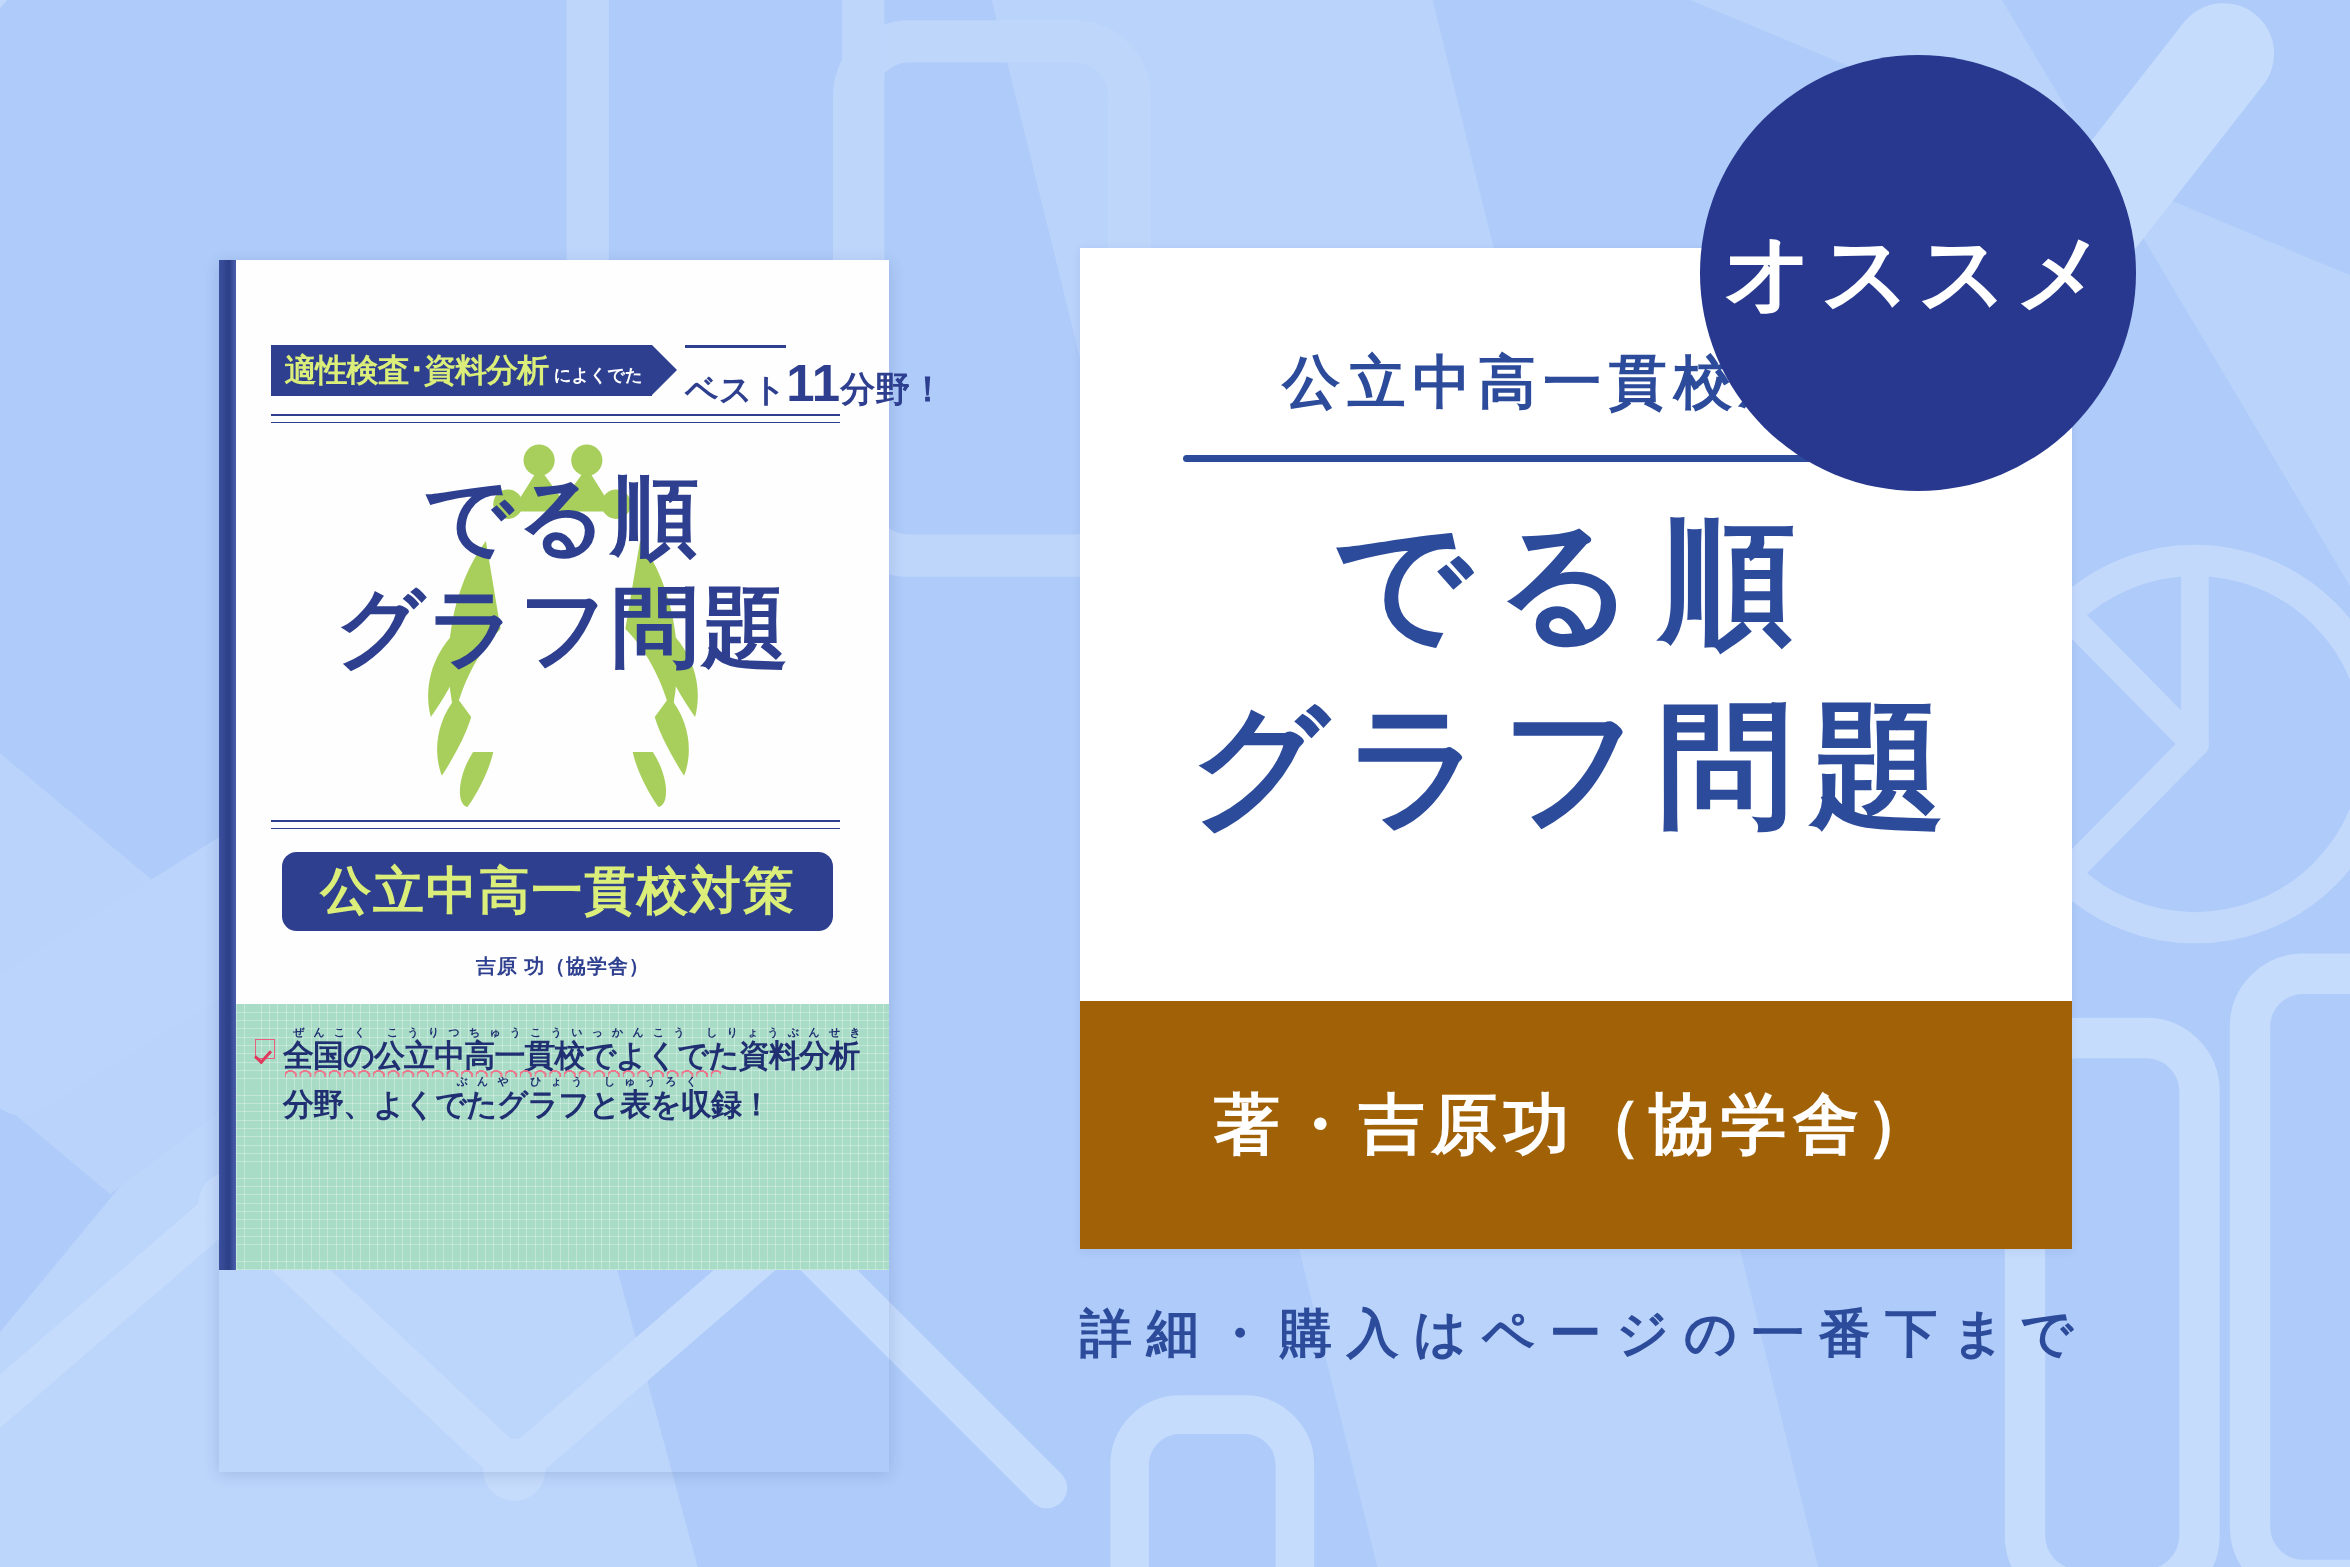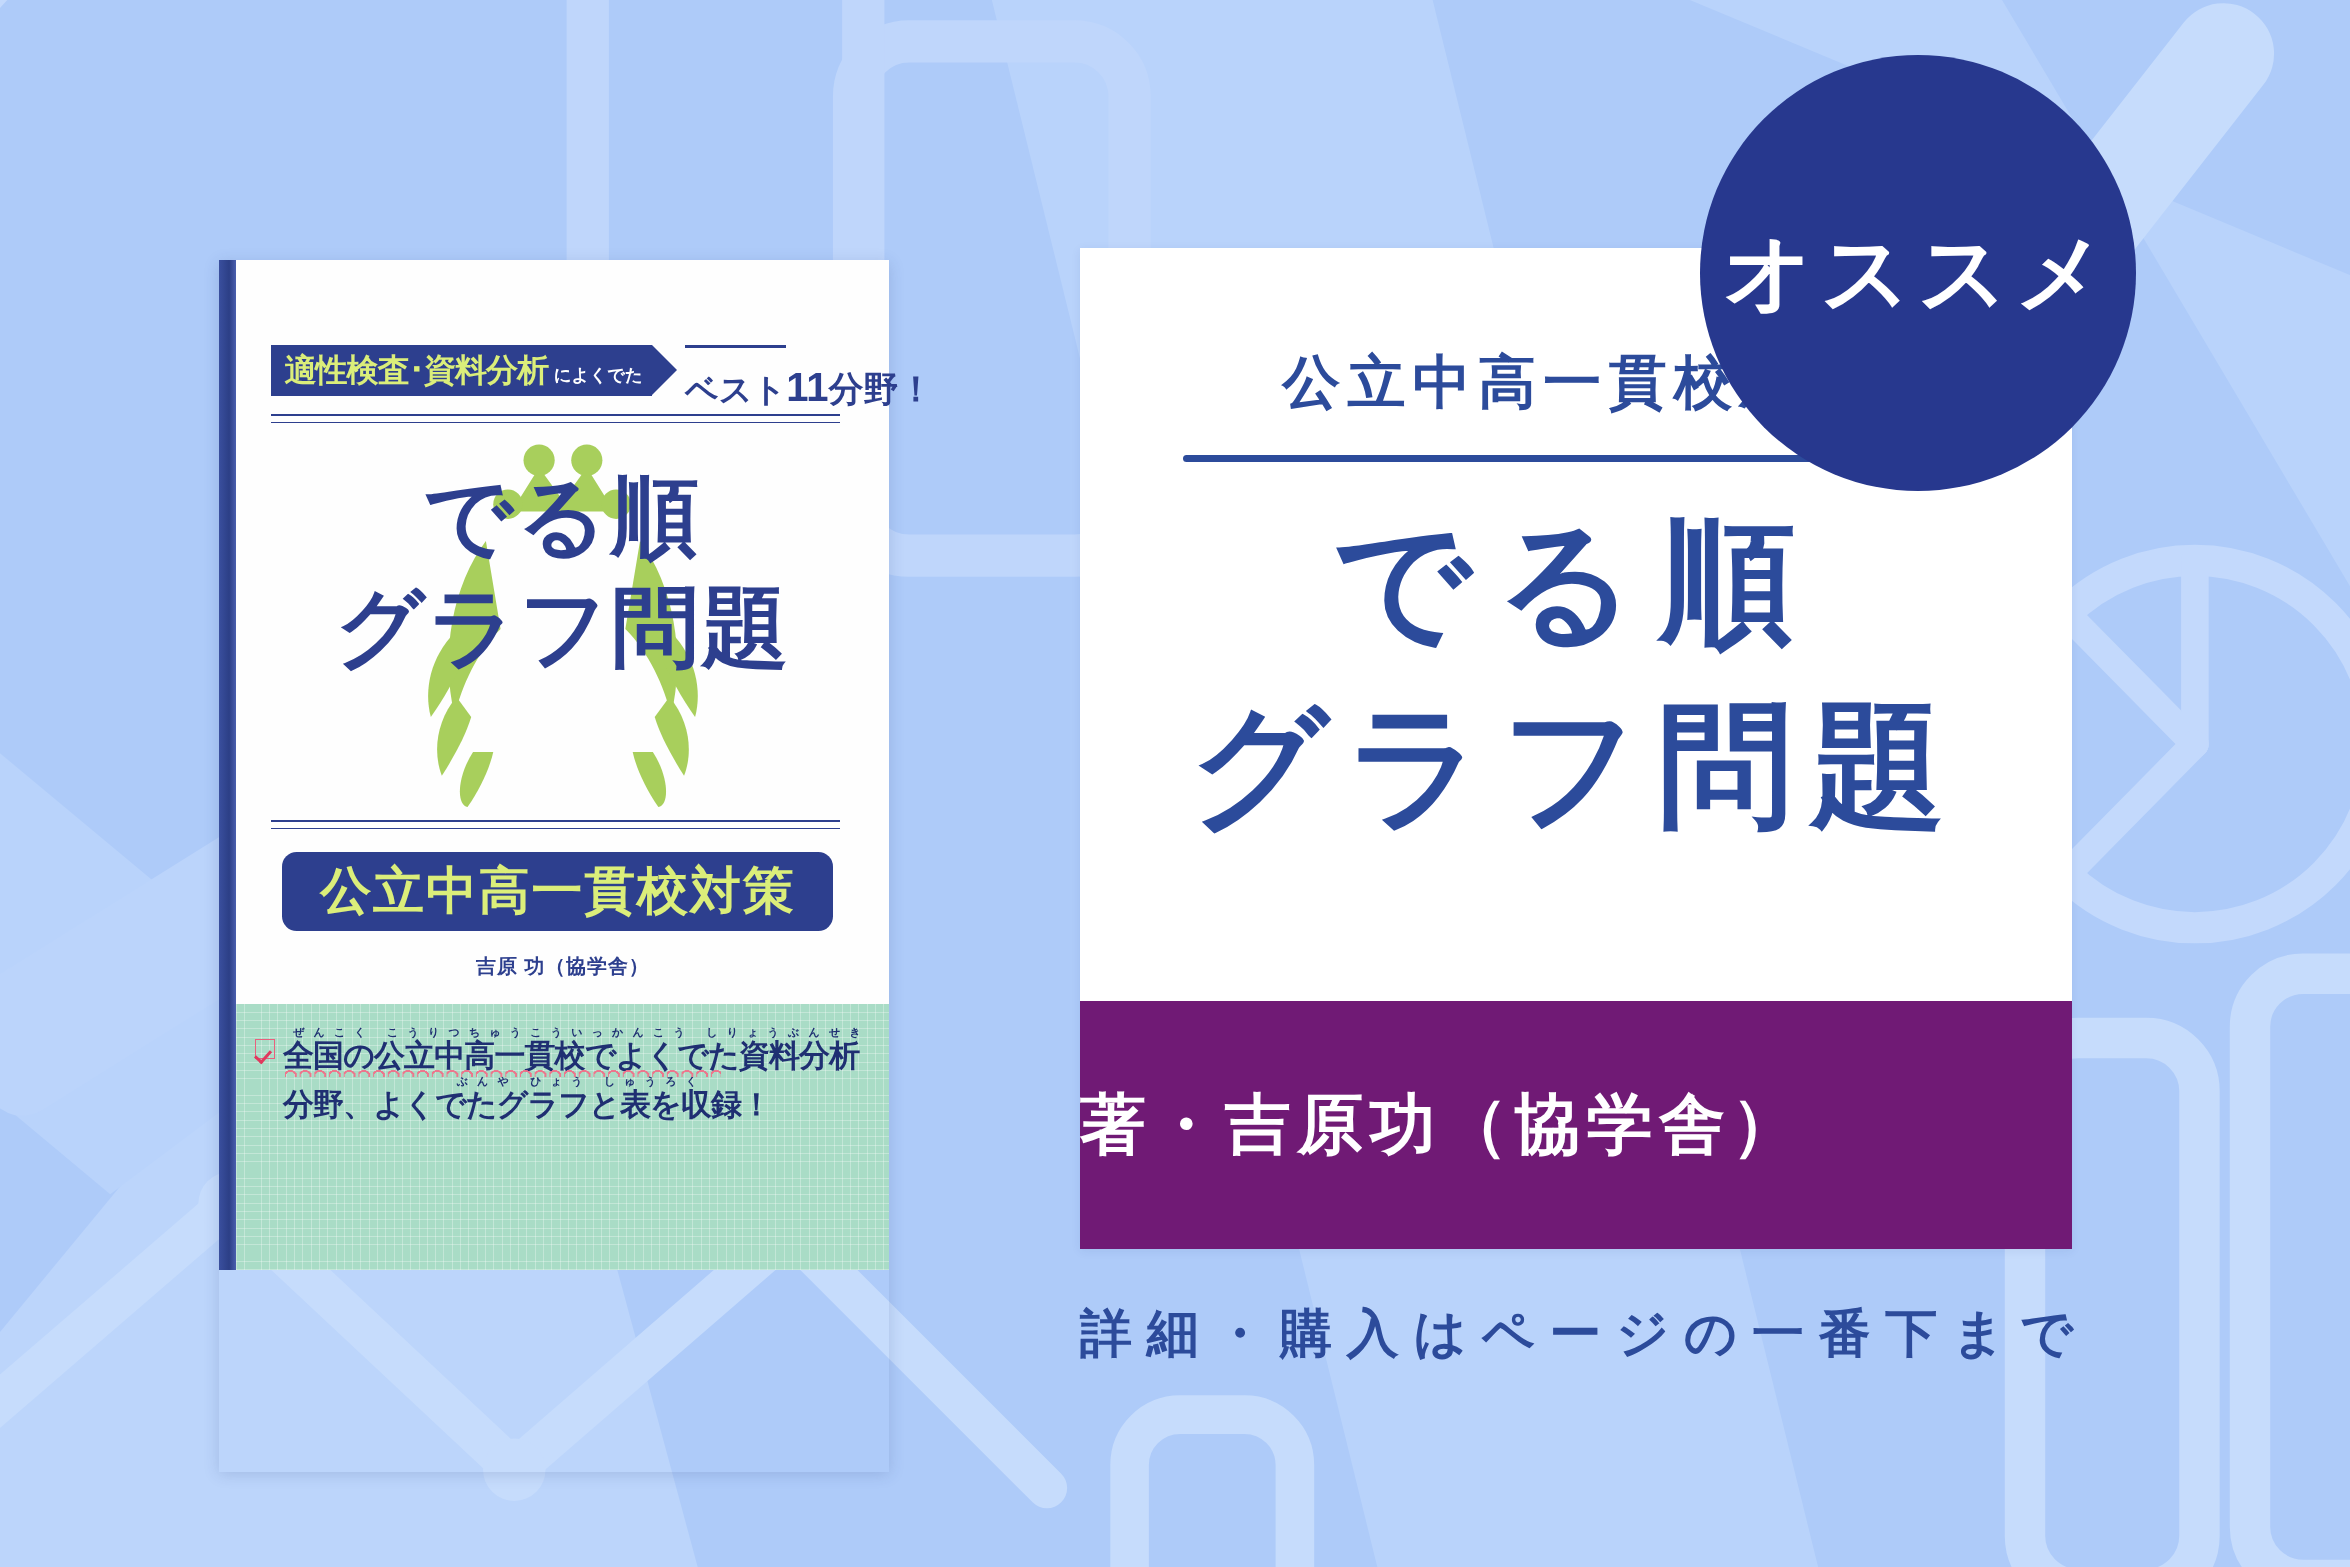--- a/index.html
+++ b/index.html
@@ -44,21 +44,21 @@
     border-top:25px solid transparent;border-bottom:25px solid transparent;
   }
   .obi-a1{color:#dbee7a;font-size:32px;font-weight:bold;letter-spacing:-0.9px;
     white-space:nowrap;}
   .obi-a2{color:#ffffff;font-size:17.4px;font-weight:bold;margin-left:5.5px;white-space:nowrap;margin-top:9px;}
   .obi-right{
     margin-left:33px;display:flex;align-items:baseline;white-space:nowrap;
     position:relative;
   }
   .obi-best{color:#2d3f8e;font-size:33px;font-weight:bold;border-top:3.7px solid #2d3f8e;border-bottom:0;padding-top:20px;}
-  .obi-num{color:#2d3f8e;font-size:40px;font-weight:bold;line-height:.9;}
+  .obi-num{color:#2d3f8e;font-size:51px;font-weight:bold;line-height:.9;}
   .obi-tail{color:#2d3f8e;font-size:35px;font-weight:bold;}
 
   .rule-double{position:absolute;left:35px;top:154px;width:569px;height:6.4px;
     border-top:2.8px solid #2d3f8e;border-bottom:1.8px solid #2d3f8e;}
 
   .title-art{position:absolute;left:0;top:180px;width:653px;height:367px;}
   .title-l1{
     position:absolute;width:653px;text-align:center;top:18.4px;
     color:#2d3f8e;font-size:88px;font-weight:bold;letter-spacing:3.7px;
     z-index:3;
@@ -134,21 +134,21 @@
   .panel-t1{
     position:absolute;left:0;top:266px;width:992px;text-align:center;
     color:#2c4b9b;font-size:136px;letter-spacing:24px;font-weight:bold;line-height:1;
   }
   .panel-t2{
     position:absolute;left:0;top:450px;width:992px;text-align:center;
     color:#2c4b9b;font-size:136px;letter-spacing:16.5px;font-weight:bold;line-height:1;
   }
   .panel-authorband{
     position:absolute;left:0;top:753px;width:992px;height:248px;
-    background:#701a75;display:flex;align-items:center;justify-content:flex-start;
+    background:#a16207;display:flex;align-items:center;justify-content:center;
   }
   .panel-authorband span{color:#ffffff;font-size:66px;letter-spacing:6.4px;font-weight:bold;}
 
   
   .osusume{
     position:absolute;left:1700px;top:55px;width:436px;height:436px;
     border-radius:50%;background:#27388e;
     display:flex;align-items:center;justify-content:center;
   }
   .osusume span{color:#ffffff;font-size:88px;font-weight:bold;letter-spacing:7.3px;}

